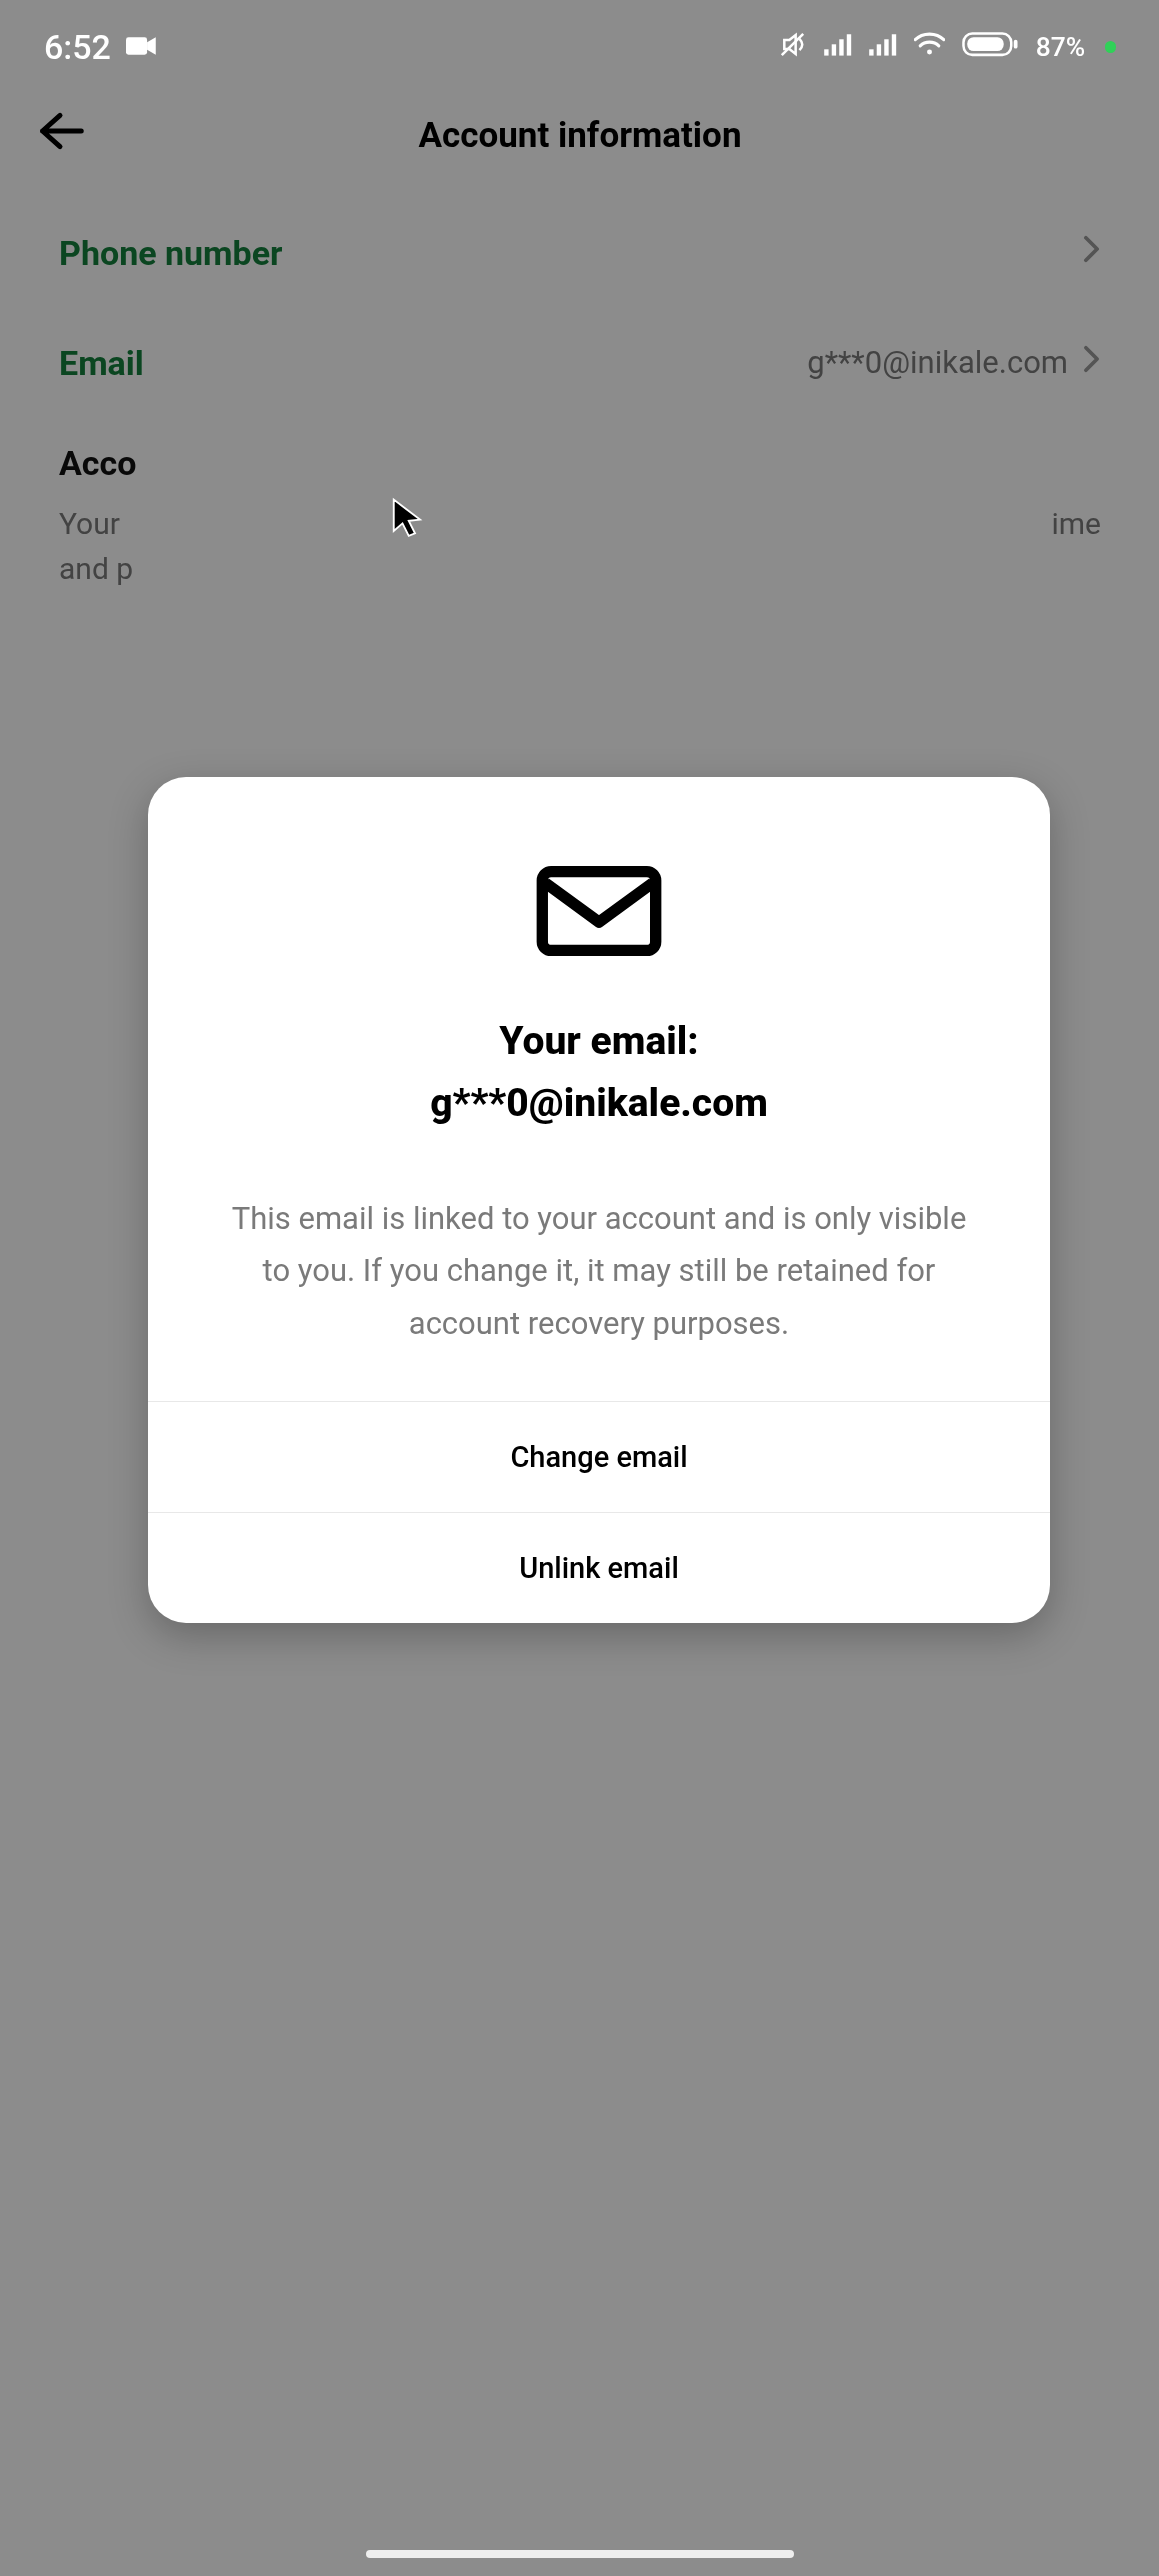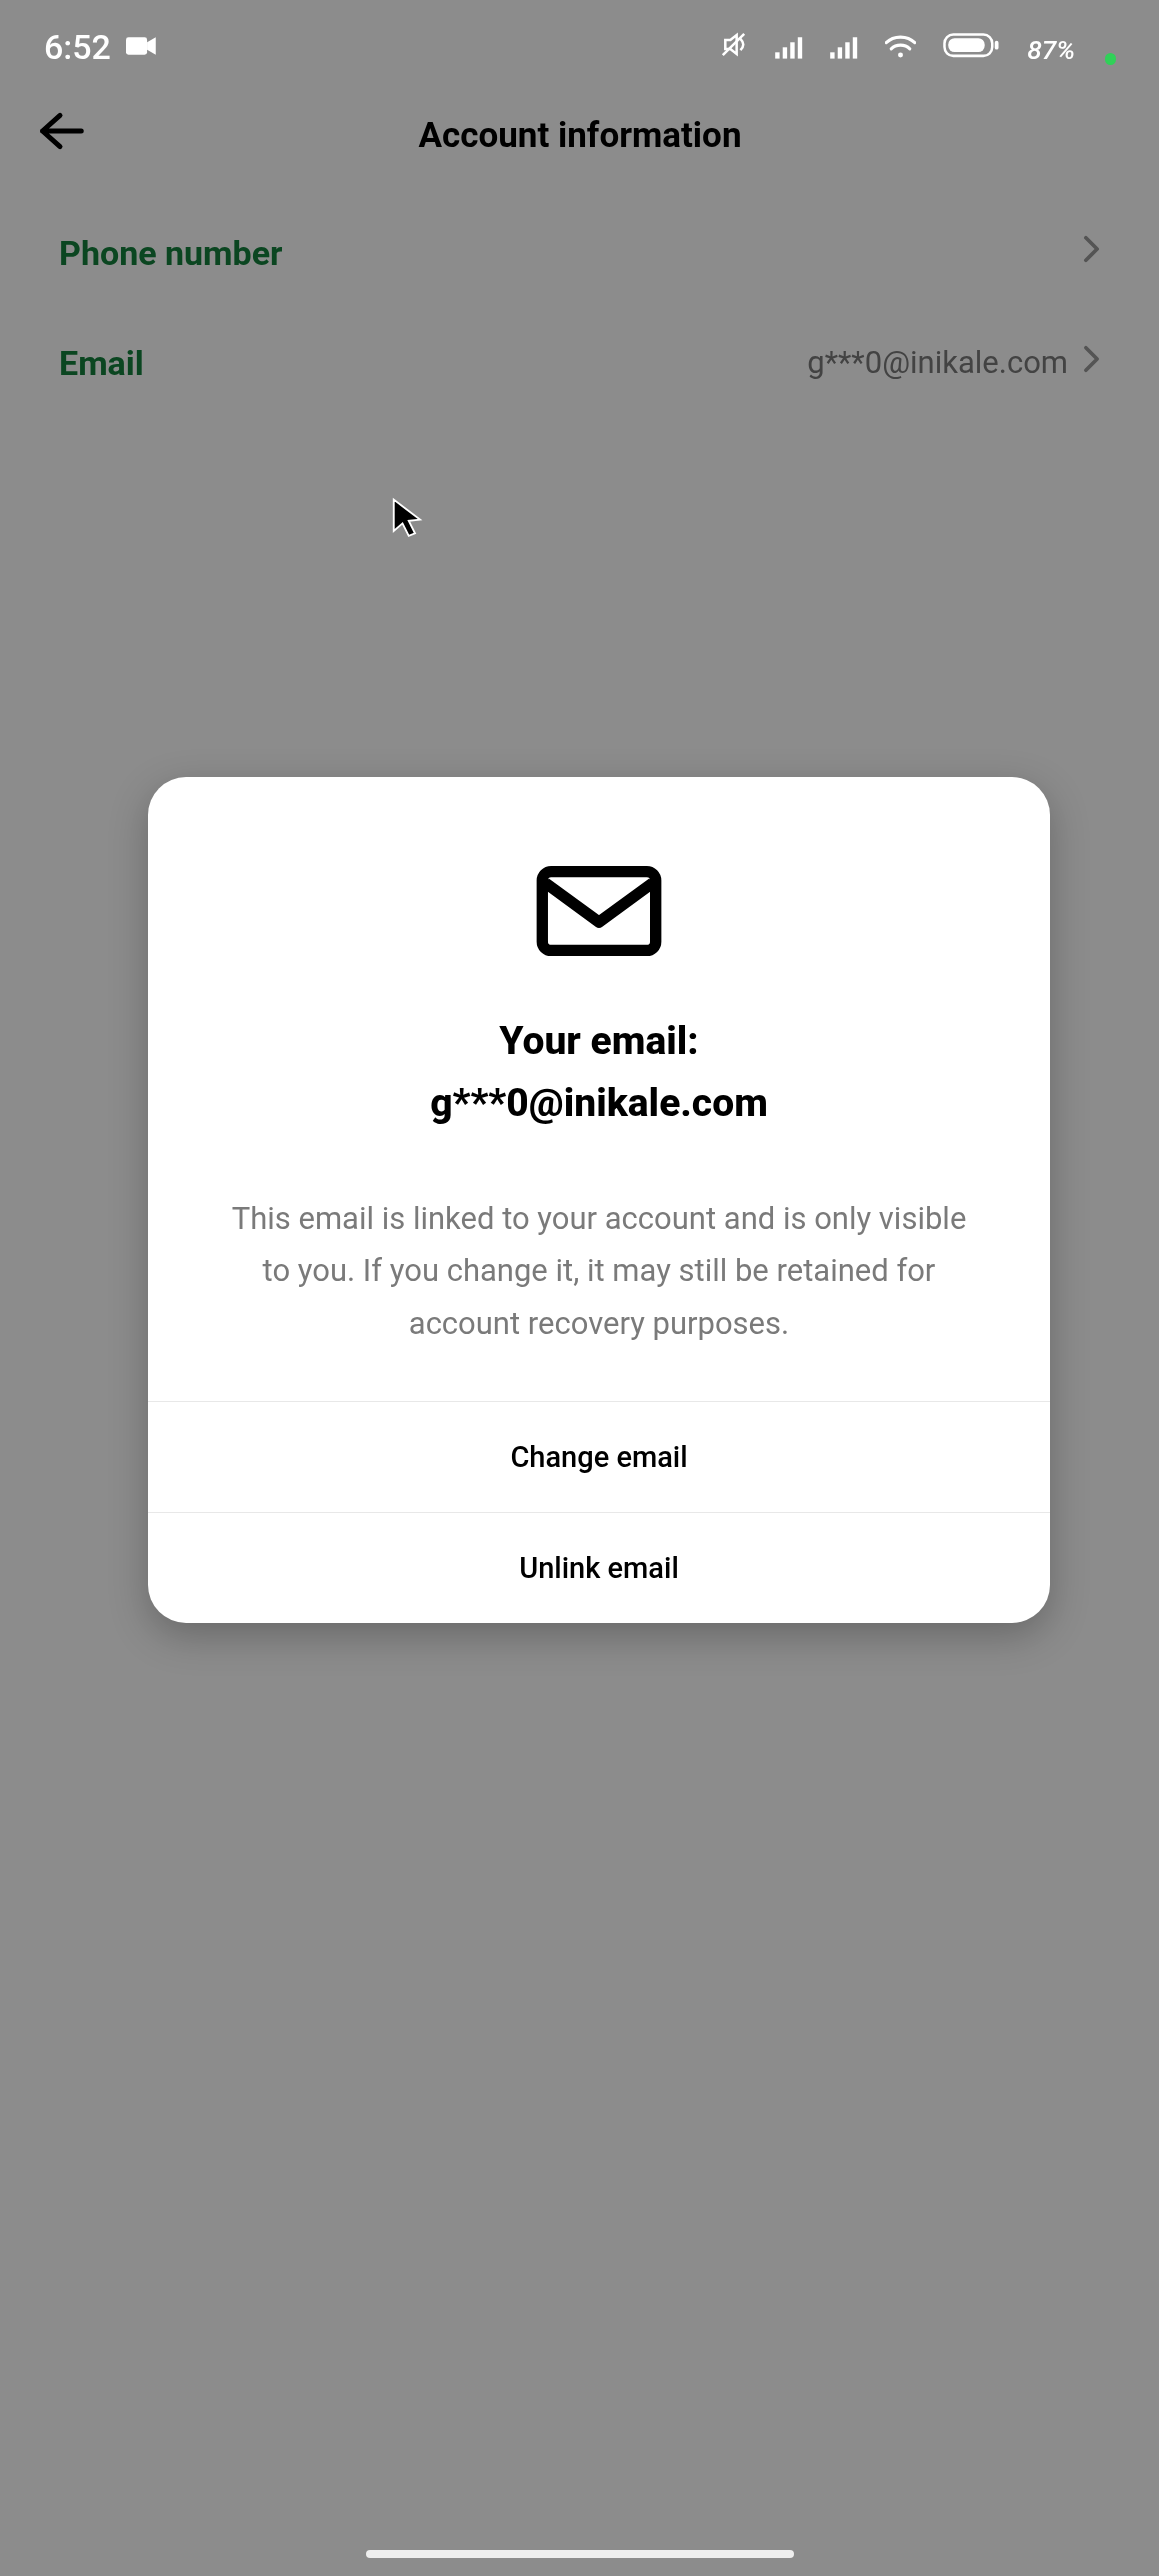--- a/index.html
+++ b/index.html
@@ -26,21 +26,21 @@
       align-items: center;
       justify-content: space-between;
       padding: 0 44px;
       color: #fff;
       font-size: 26.4px;
       font-weight: 500;
       position: relative;
       z-index: 6;
     }
     .status-left { display:flex; align-items:center; gap: 15px;}
-    .status-right { display:flex; align-items:flex-end; gap: 27px; font-style: italic; }
+    .status-right { display:flex; align-items:center; gap: 17px; }
     .status-time { font-size: 34px; }
     
     
     .page-header {
       height: 82px;
       display: flex;
       align-items: center;
       padding: 0 25px;
       position: relative;
     }
@@ -238,20 +238,32 @@
       <span class="row-label">Email</span>
       <div class="row-right">
         <span class="row-value">g***0@inikale.com</span>
         <span class="chev">
           <svg width="19" height="30" viewBox="0 0 30 48">
               <path d="M6 6 L24 24 L6 42" stroke="#9a9a9a" stroke-width="6" fill="none" stroke-linecap="round" stroke-linejoin="round"></path>
             </svg>
         </span>
       </div>
     </div>
+    <div class="account-region">
+      <div style="display:flex; justify-content:space-between;">
+        <span class="acct-label">Acco</span>
+      </div>
+      <div class="acct-desc">
+        <div style="display:flex; justify-content:space-between;">
+            <span>Your</span>
+            <span>ime</span>
+          </div>
+        <span>and p</span>
+      </div>
+    </div>
   </div>
 </div>
 
 <div class="region-pill"></div>
 
 <div class="dim-overlay"></div>
 
 <div class="cursor">
   <svg width="35" height="44" viewBox="0 0 56 70">
     <path d="M6 4 L6 54 L20 42 L30 62 L40 58 L30 38 L48 36 Z" fill="#000" stroke="#fff" stroke-width="3"></path>

